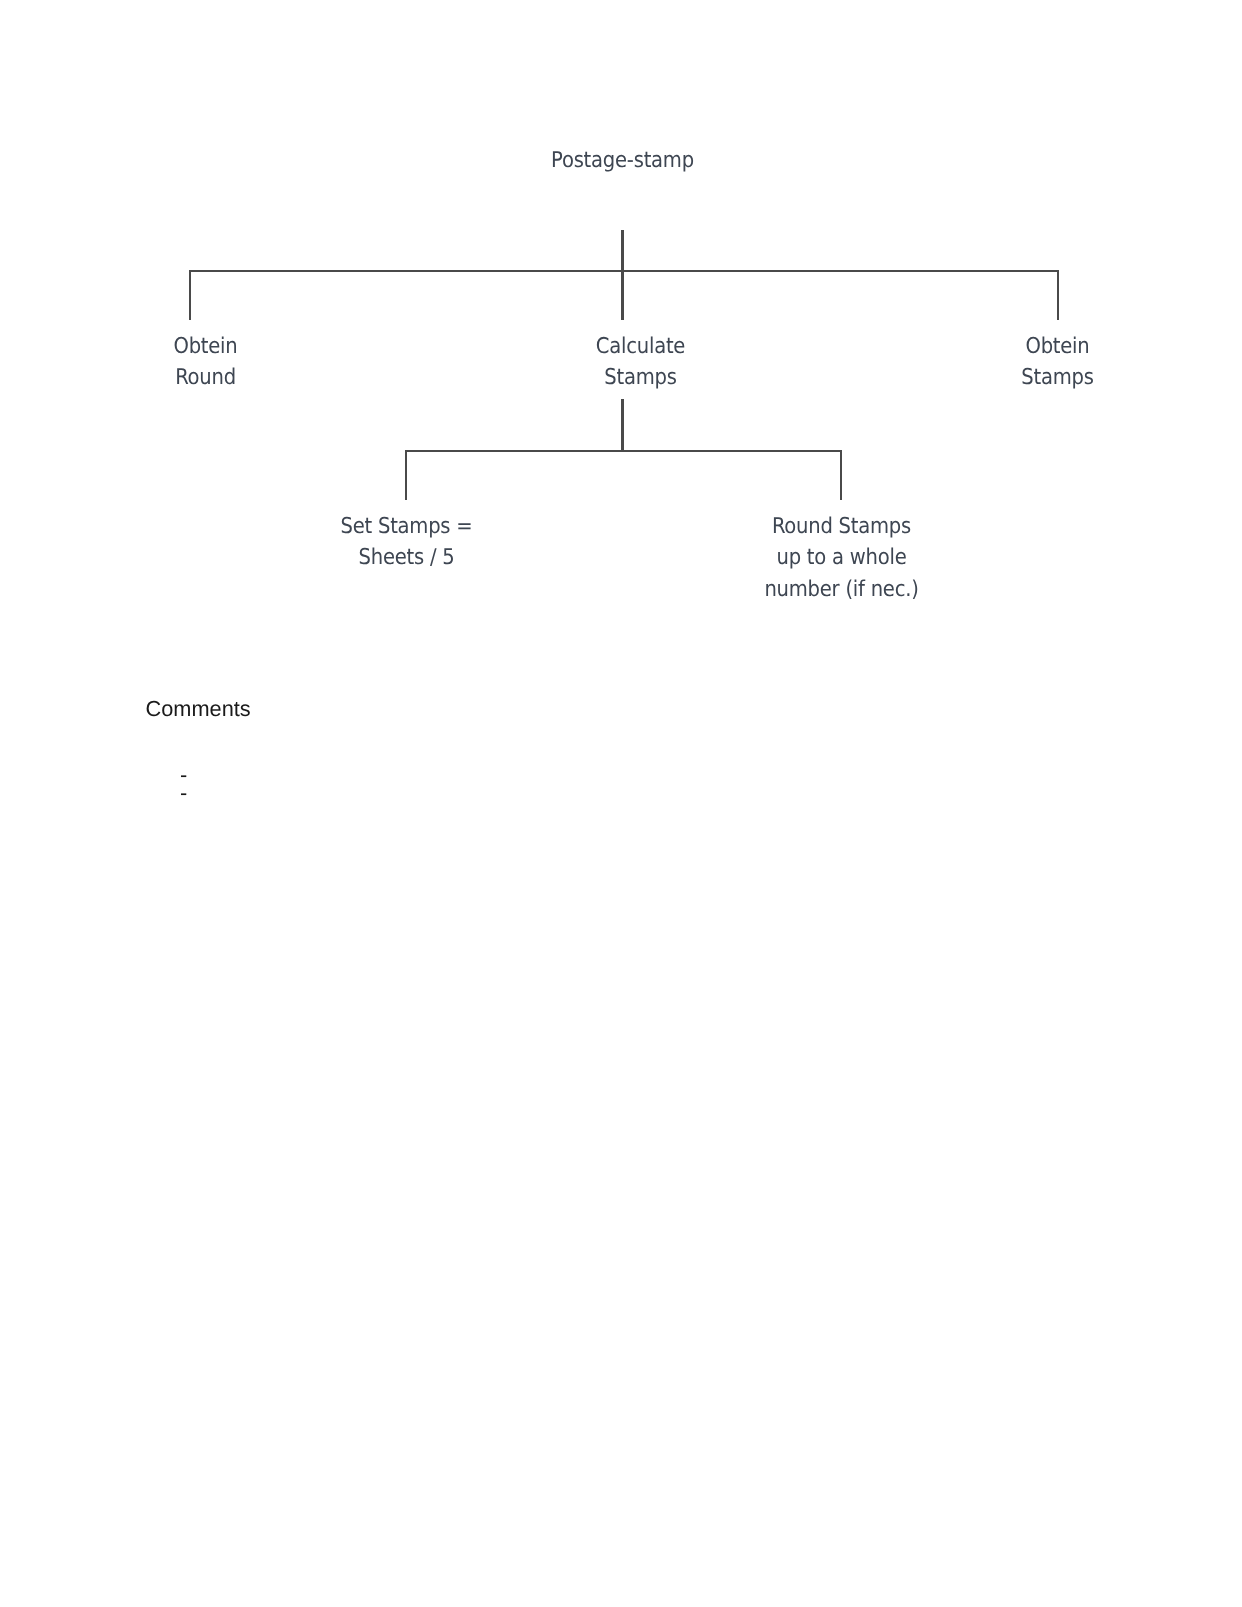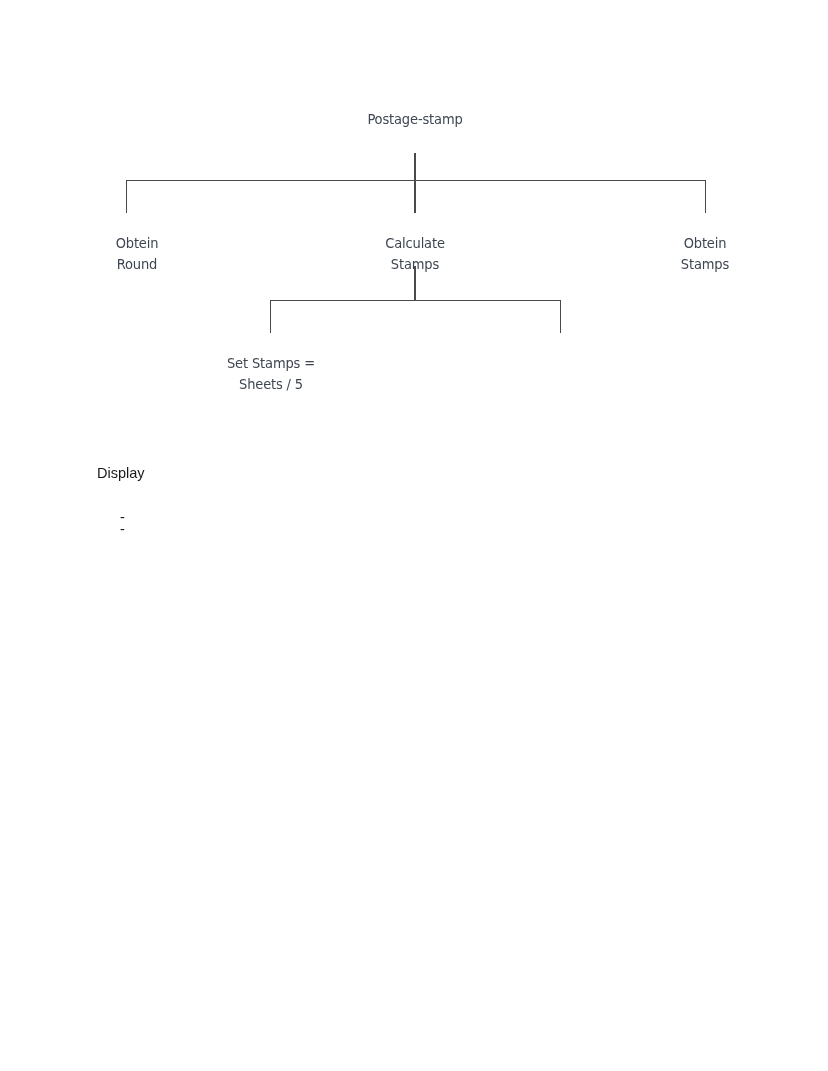--- a/index.html
+++ b/index.html
@@ -33,38 +33,37 @@
 
   .node {
     position: absolute;
     text-align: center;
     font-family: "DejaVu Sans Condensed", "Liberation Sans Narrow", "Liberation Sans", sans-serif;
     font-size: 14.5px;
     line-height: 21px;
     color: #3e4652;
     letter-spacing: -0.15px;
     white-space: nowrap;
-    margin-top: 12px;
   }
   .node .ln { display: block; }
 
   
   #node-root {
     left: 315px;
     top: 97px;
     width: 200px;
   }
   
   #node-obtein {
     left: 77px;
     top: 221px;
     width: 120px;
   }
   #node-calculate {
-    left: 355px;
+    left: 367px;
     top: 221px;
     width: 120px;
   }
   #node-display {
     left: 645px;
     top: 221px;
     width: 120px;
   }
   
   #node-set-stamps {
@@ -167,26 +166,31 @@
   <div class="node" id="node-display">
     <span class="ln">Obtein</span>
     <span class="ln">Stamps</span>
   </div>
 
   <div class="node" id="node-set-stamps">
     <span class="ln">Set Stamps  =</span>
     <span class="ln">Sheets / 5</span>
   </div>
 
+  <div class="node" id="node-round-stamps">
+    <span class="ln">Round Stamps</span>
+    <span class="ln">up to a whole</span>
+    <span class="ln">number (if nec.)</span>
+  </div>
 
 </div>
 
 <div id="comments-section">
 
-  <div id="comments-heading">Display</div>
+  <div id="comments-heading">Comments</div>
 
   <div id="comments-list">
 
     <div class="comment-item">
       <span class="comment-dash">-</span>
     </div>
 
     <div class="comment-item">
       <span class="comment-dash">-</span>
     </div>

